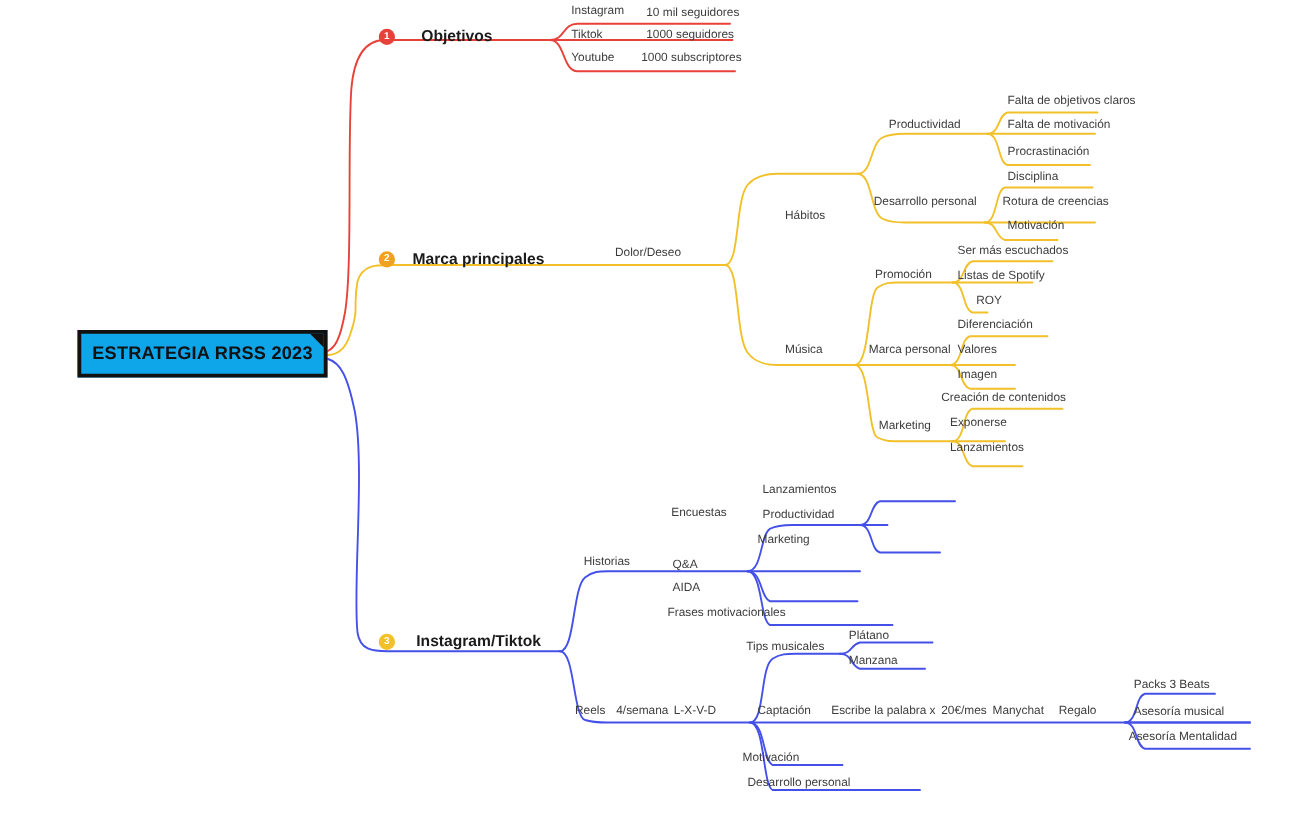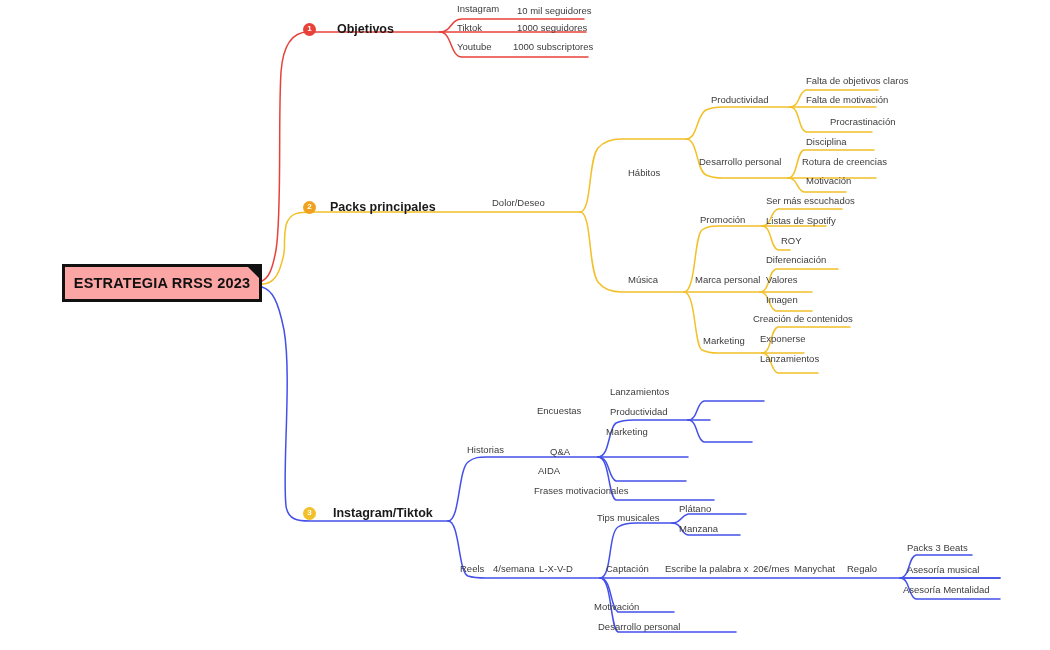--- a/index.html
+++ b/index.html
@@ -20,21 +20,21 @@
     left: 0; top: 0;
     width: 1050px;
     height: 650px;
     pointer-events: none;
   }
   
   .root-node {
     position: absolute;
     box-sizing: border-box;
     border: 3px solid #111111;
-    background: #fca5a5;
+    background: #0ea5e9;
     display: flex;
     align-items: center;
     justify-content: center;
     z-index: 5;
   }
   .root-node .root-label {
     font-size: 14.5px;
     font-weight: bold;
     color: #111111;
     letter-spacing: 0.2px;
@@ -143,40 +143,40 @@
     <span class="root-fold" style="border-top-color: rgb(17, 17, 17);"></span>
   </div>
 
   <div id="lvl1-layer">
       <div class="lvl1" style="left: 303px; top: 22px;">
         <span class="badge" style="background: rgb(232, 65, 58);">1</span>
         <span class="lvl1-text" style="margin-left: 15px;">Objetivos</span>
       </div>
       <div class="lvl1" style="left: 303px; top: 200px;">
         <span class="badge" style="background: rgb(240, 162, 30);">2</span>
-        <span class="lvl1-text" style="margin-left: 8px;">Packs principales</span>
+        <span class="lvl1-text" style="margin-left: 8px;">Marca principales</span>
       </div>
       <div class="lvl1" style="left: 303px; top: 506px;">
         <span class="badge" style="background: rgb(242, 192, 41);">3</span>
         <span class="lvl1-text" style="margin-left: 11px;">Instagram/Tiktok</span>
       </div>
     </div>
   <div id="node-layer">
       <div class="node" style="left: 457px; top: 4px;">Instagram</div>
       <div class="node" style="left: 517px; top: 6px;">10 mil seguidores</div>
       <div class="node" style="left: 457px; top: 23px;">Tiktok</div>
       <div class="node" style="left: 517px; top: 23px;">1000 seguidores</div>
       <div class="node" style="left: 457px; top: 42px;">Youtube</div>
       <div class="node" style="left: 513px; top: 42px;">1000 subscriptores</div>
       <div class="node" style="left: 492px; top: 198px;">Dolor/Deseo</div>
       <div class="node" style="left: 628px; top: 124px; margin-top: 44px;">Hábitos</div>
       <div class="node" style="left: 711px; top: 95px;">Productividad</div>
       <div class="node" style="left: 806px; top: 76px;">Falta de objetivos claros</div>
       <div class="node" style="left: 806px; top: 95px;">Falta de motivación</div>
-      <div class="node" style="left: 806px; top: 117px; margin-left: 24px;">Procrastinación</div>
+      <div class="node" style="left: 806px; top: 117px;">Procrastinación</div>
       <div class="node" style="left: 699px; top: 157px;">Desarrollo personal</div>
       <div class="node" style="left: 806px; top: 137px;">Disciplina</div>
       <div class="node" style="left: 802px; top: 157px;">Rotura de creencias</div>
       <div class="node" style="left: 806px; top: 176px;">Motivación</div>
       <div class="node" style="left: 628px; top: 275px;">Música</div>
       <div class="node" style="left: 700px; top: 215px;">Promoción</div>
       <div class="node" style="left: 766px; top: 196px;">Ser más escuchados</div>
       <div class="node" style="left: 766px; top: 216px;">Listas de Spotify</div>
       <div class="node" style="left: 766px; top: 236px; padding-left: 15px;">ROY</div>
       <div class="node" style="left: 695px; top: 275px;">Marca personal</div>
@@ -185,21 +185,21 @@
       <div class="node" style="left: 766px; top: 295px;">Imagen</div>
       <div class="node" style="left: 703px; top: 336px;">Marketing</div>
       <div class="node" style="left: 753px; top: 314px;">Creación de contenidos</div>
       <div class="node" style="left: 760px; top: 334px;">Exponerse</div>
       <div class="node" style="left: 760px; top: 354px;">Lanzamientos</div>
       <div class="node" style="left: 467px; top: 445px;">Historias</div>
       <div class="node" style="left: 537px; top: 406px;">Encuestas</div>
       <div class="node" style="left: 610px; top: 387px;">Lanzamientos</div>
       <div class="node" style="left: 610px; top: 407px;">Productividad</div>
       <div class="node" style="left: 606px; top: 427px;">Marketing</div>
-      <div class="node" style="left: 538px; top: 447px; margin-left: 12px;">Q&amp;A</div>
+      <div class="node" style="left: 538px; top: 447px;">Q&amp;A</div>
       <div class="node" style="left: 538px; top: 466px;">AIDA</div>
       <div class="node" style="left: 534px; top: 486px;">Frases motivacionales</div>
       <div class="node" style="left: 460px; top: 564px;">Reels</div>
       <div class="node" style="left: 493px; top: 564px;">4/semana</div>
       <div class="node" style="left: 539px; top: 564px;">L-X-V-D</div>
       <div class="node" style="left: 606px; top: 564px;">Captación</div>
       <div class="node" style="left: 665px; top: 564px;">Escribe la palabra x</div>
       <div class="node" style="left: 753px; top: 564px;">20€/mes</div>
       <div class="node" style="left: 794px; top: 564px;">Manychat</div>
       <div class="node" style="left: 847px; top: 564px;">Regalo</div>

